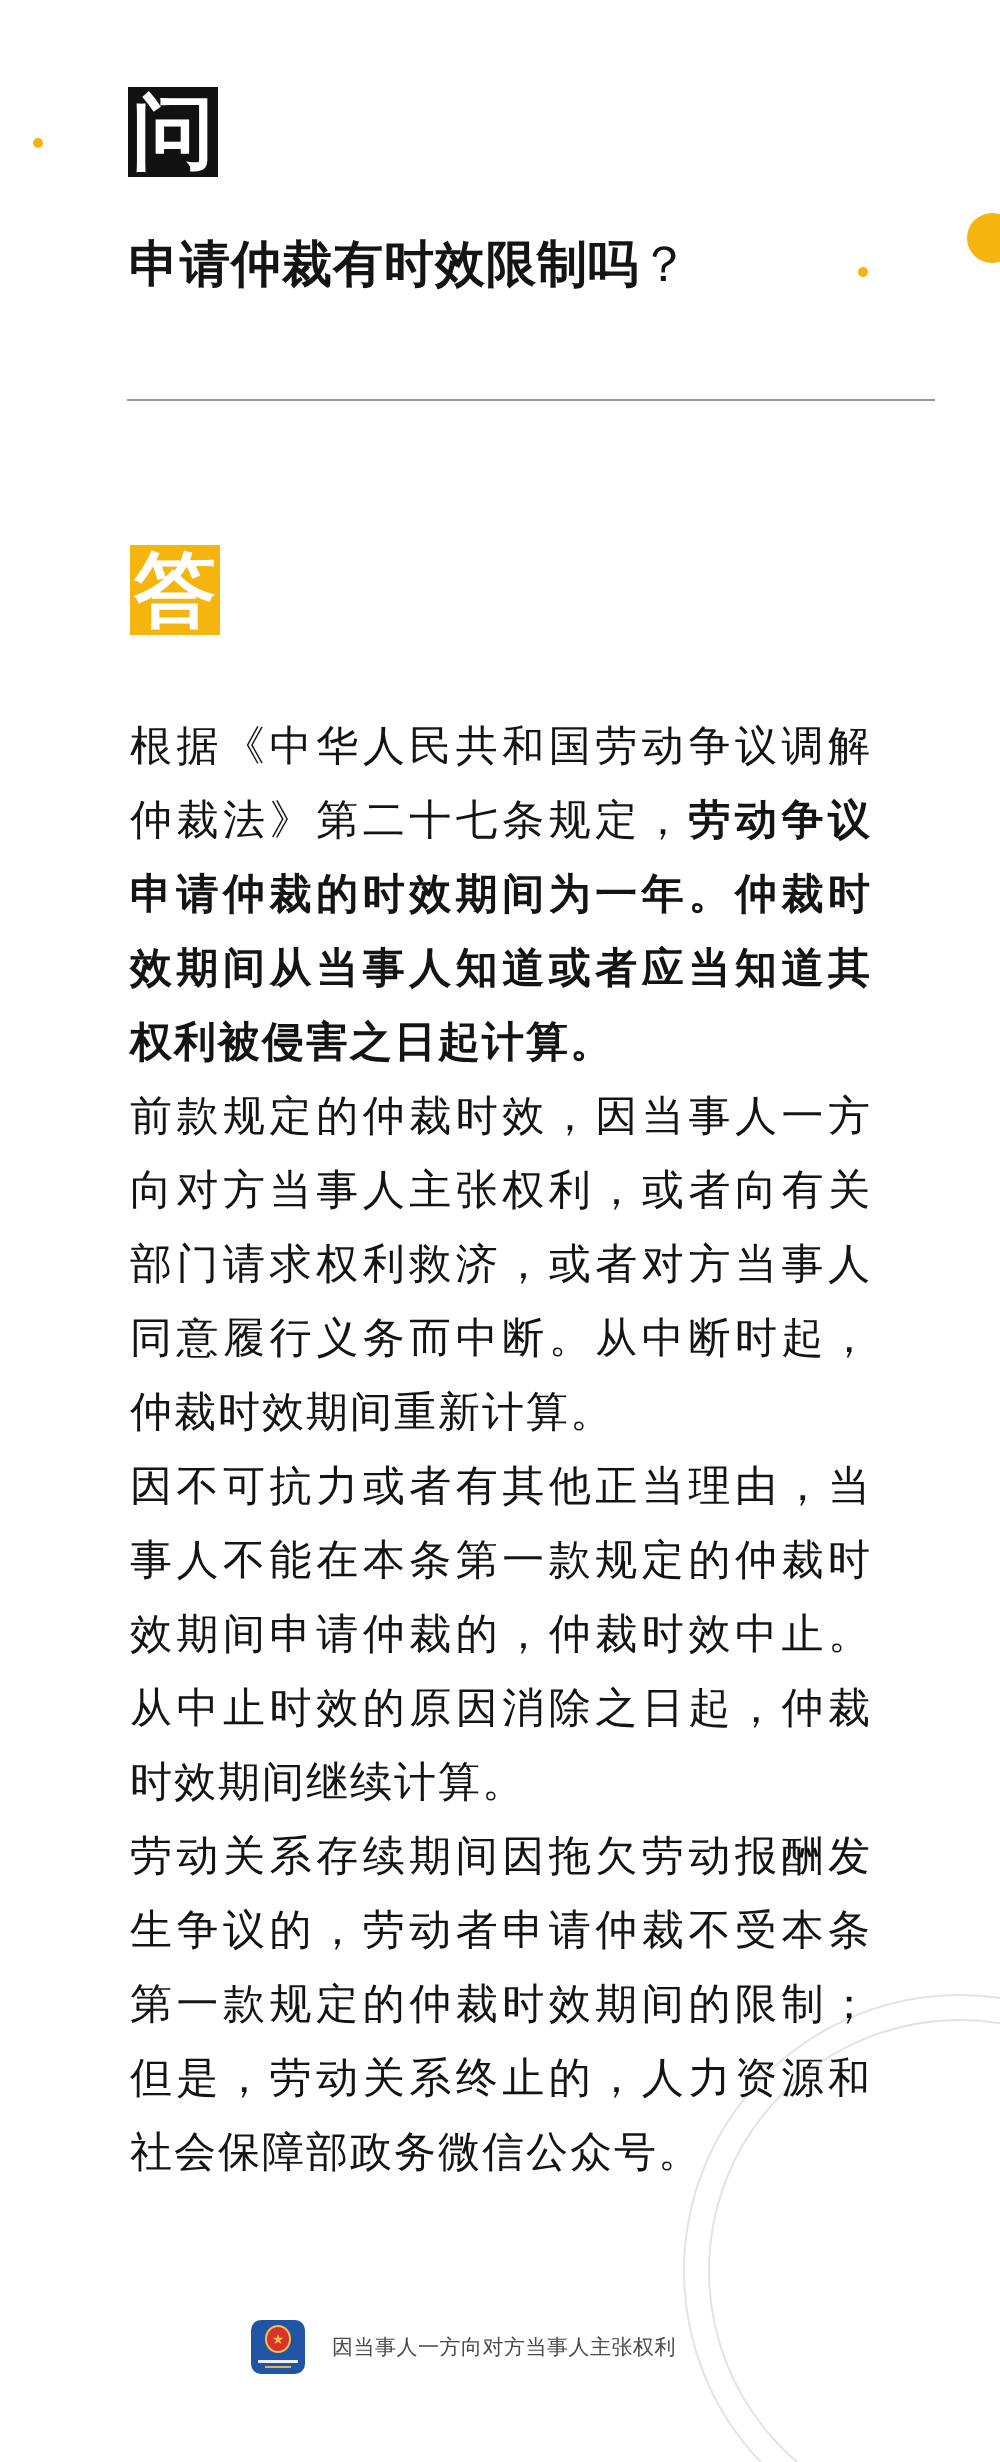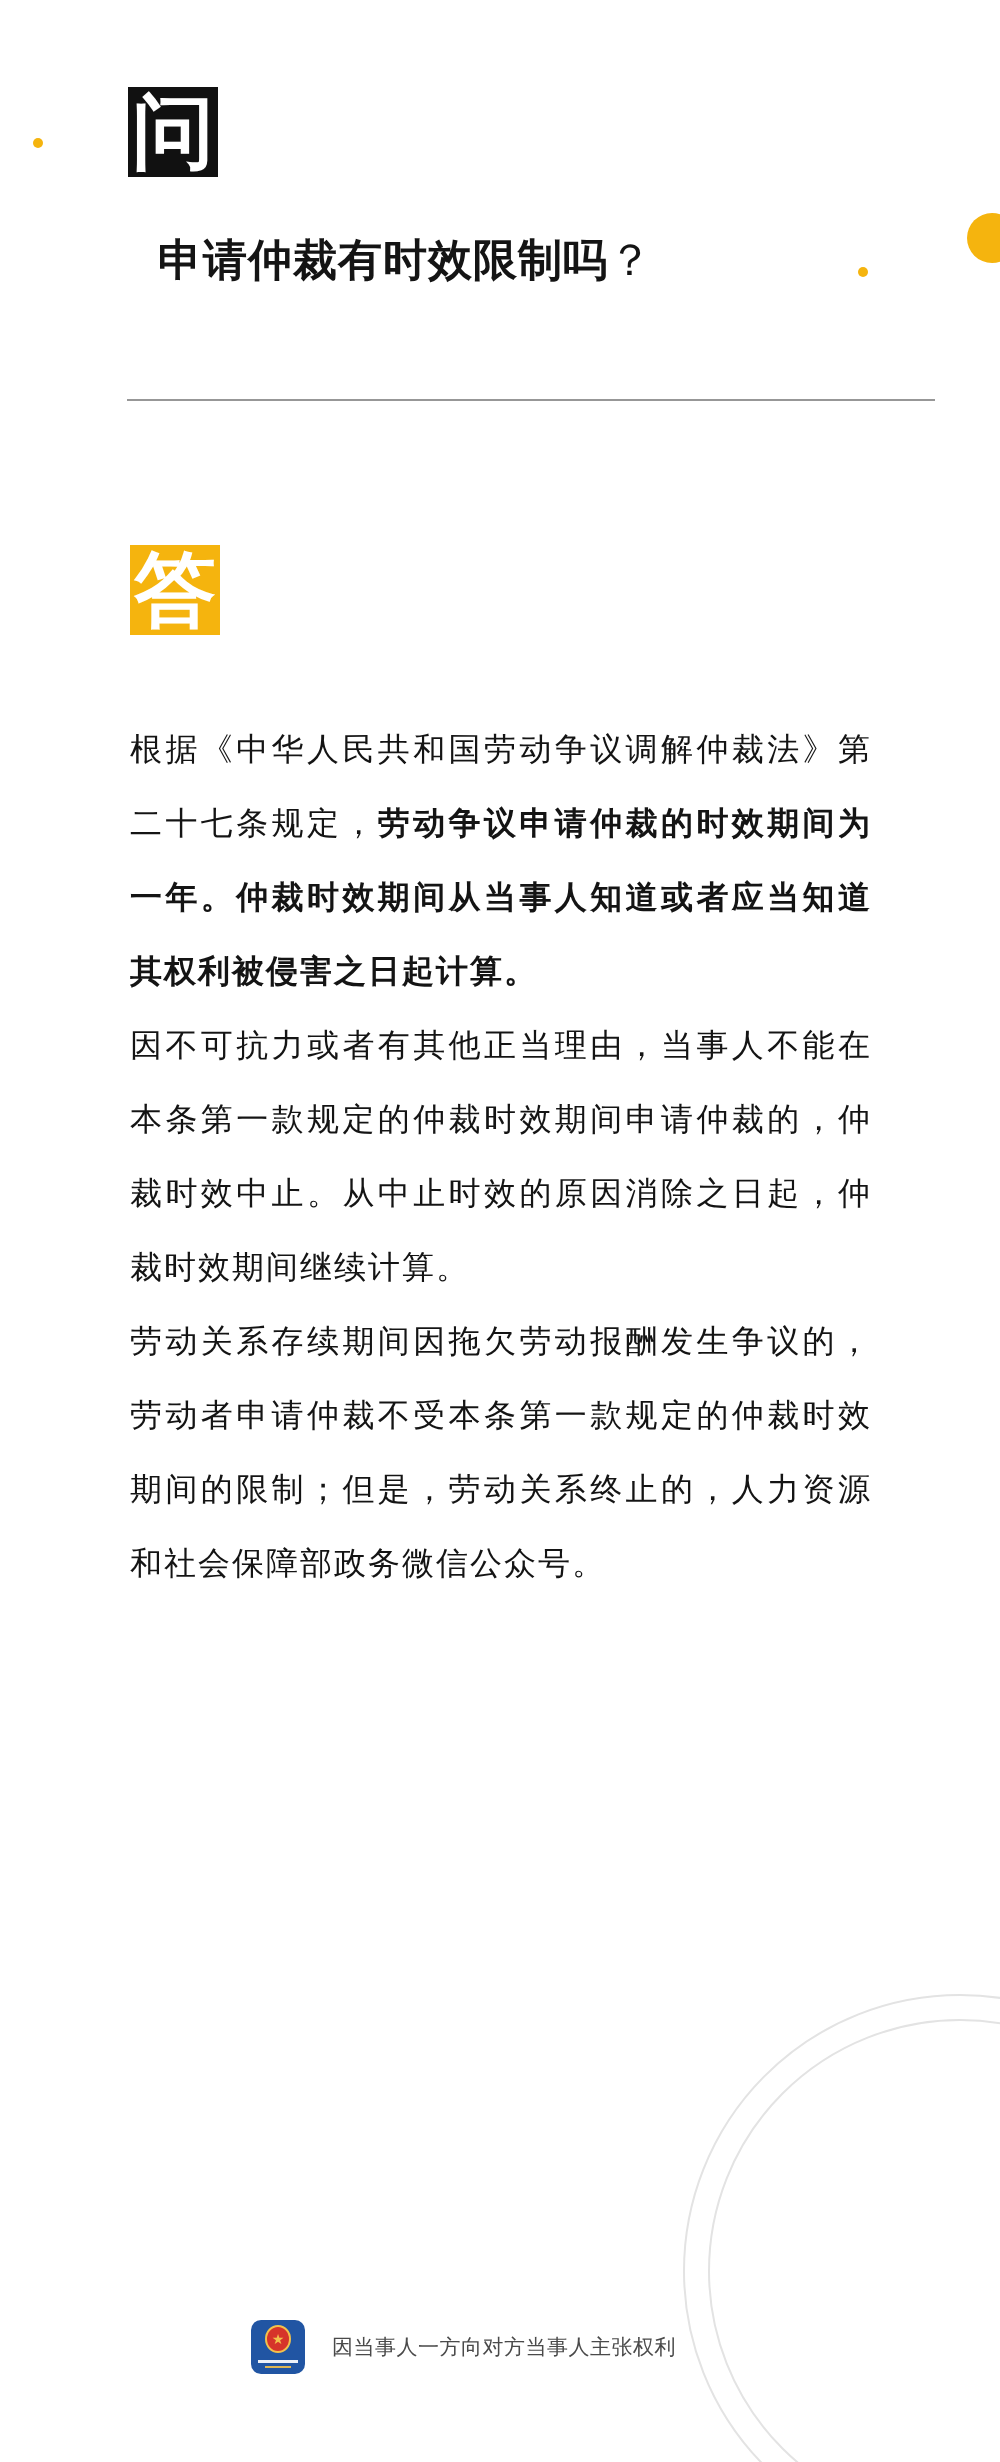--- a/index.html
+++ b/index.html
@@ -64,26 +64,25 @@
   }
   .q-icon .glyph {
     color: #ffffff;
     font-size: 82px;
     font-weight: 700;
     line-height: 90px;
   }
   .page-title {
     position: absolute;
     left: 129px; top: 231px;
-    font-size: 44px;
+    font-size: 50px;
     font-weight: 700;
     letter-spacing: 1px;
     color: var(--text_black, #111111);
     white-space: nowrap;
-    margin-left: 29px;
   }
   .page-title .qmark {
     font-weight: 400;
   }
   .divider {
     position: absolute;
     left: 127px; top: 399px;
     width: 808px; height: 2px;
     background: var(--divider_gray, #979797);
   }
@@ -100,25 +99,26 @@
   .a-icon .glyph {
     color: #ffffff;
     font-size: 82px;
     font-weight: 700;
     line-height: 90px;
   }
   .body-text {
     position: absolute;
     left: 130px; top: 712px;
     width: 742px;
-    font-size: 32px;
+    font-size: 42px;
     line-height: 74px;
     letter-spacing: 2px;
     text-align: justify;
     color: var(--text_black, #111111);
+    font-family: Liberation Mono, monospace;
   }
   .body-text p {
     margin: 0;
     padding: 0;
   }
   .body-text .bold {
     font-weight: 700;
   }
   
   .footer {
@@ -191,20 +191,21 @@
   </div>
 
   <div class="divider"></div>
 
   <div class="a-icon">
     <span class="glyph">答</span>
   </div>
 
   <div class="body-text">
     <p><span>根据《中华人民共和国劳动争议调解仲裁法》第二十七条规定，</span><span class="bold">劳动争议申请仲裁的时效期间为一年。仲裁时效期间从当事人知道或者应当知道其权利被侵害之日起计算。</span></p>
+    <p>前款规定的仲裁时效，因当事人一方向对方当事人主张权利，或者向有关部门请求权利救济，或者对方当事人同意履行义务而中断。从中断时起，仲裁时效期间重新计算。</p>
     <p>因不可抗力或者有其他正当理由，当事人不能在本条第一款规定的仲裁时效期间申请仲裁的，仲裁时效中止。从中止时效的原因消除之日起，仲裁时效期间继续计算。</p>
     <p>劳动关系存续期间因拖欠劳动报酬发生争议的，劳动者申请仲裁不受本条第一款规定的仲裁时效期间的限制；但是，劳动关系终止的，人力资源和社会保障部政务微信公众号。</p>
   </div>
 
   <div class="footer">
     <div class="footer-logo">
       <div class="emblem">
         <span class="star">★</span>
       </div>
       <div class="tiny-line-1"></div>

